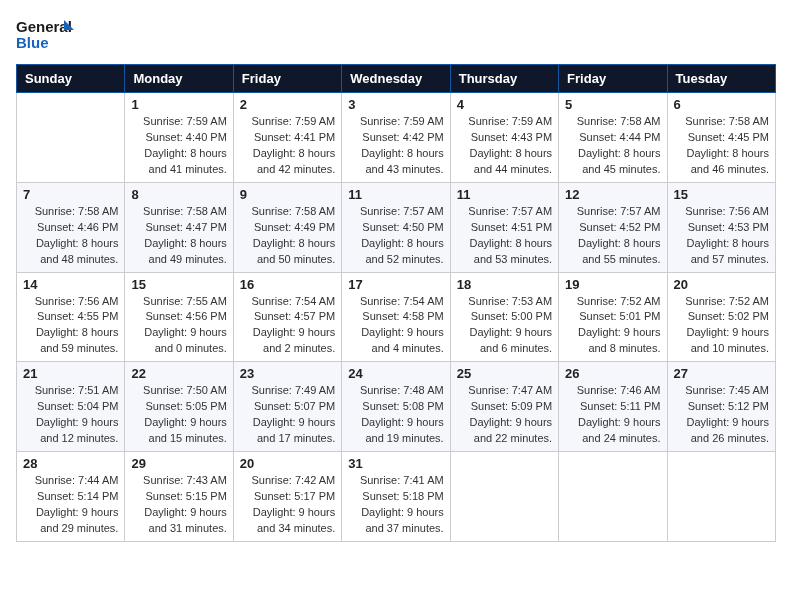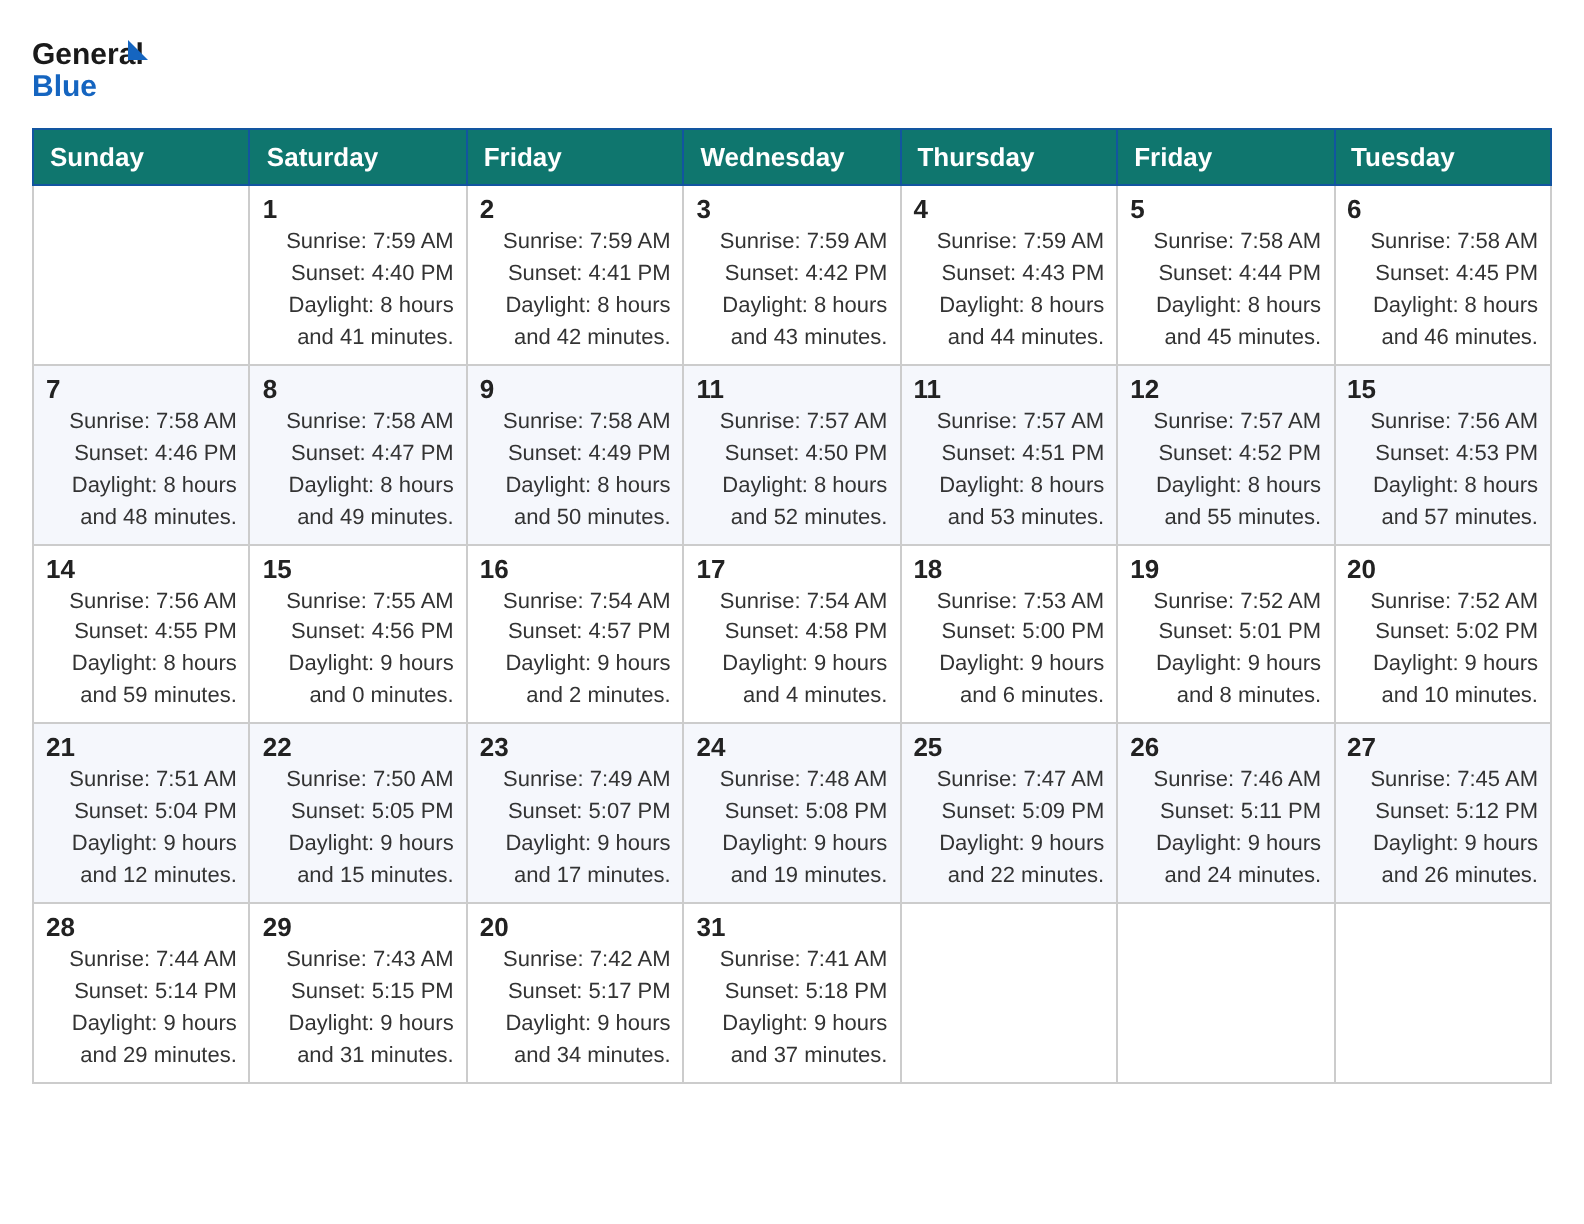--- a/index.html
+++ b/index.html
@@ -32,21 +32,21 @@
     .location-title {
       font-size: 16px;
       color: #444;
     }
     .calendar {
       width: 100%;
       border-collapse: collapse;
       border: 1px solid #ccc;
     }
     .calendar th {
-      background: #0f766e;
+      background: #0f172a;
       color: #fff;
       font-size: 13px;
       font-weight: bold;
       padding: 6px 8px;
       text-align: left;
       border: 1px solid #1255a0;
     }
     .calendar td {
       vertical-align: top;
       border: 1px solid #ccc;
@@ -90,21 +90,21 @@
   <div class="title-block">
     <div class="month-title"></div>
     <div class="location-title"></div>
   </div>
 </div>
 
 <table class="calendar">
   <thead>
     <tr>
     <th>Sunday</th>
-        <th>Saturday</th>
+        <th>Monday</th>
         <th>Friday</th>
         <th>Wednesday</th>
         <th>Thursday</th>
         <th>Friday</th>
         <th>Tuesday</th>
       </tr>
   </thead>
   <tbody id="calendar-body">
   <tr>
         <td class="empty-cell"></td>

